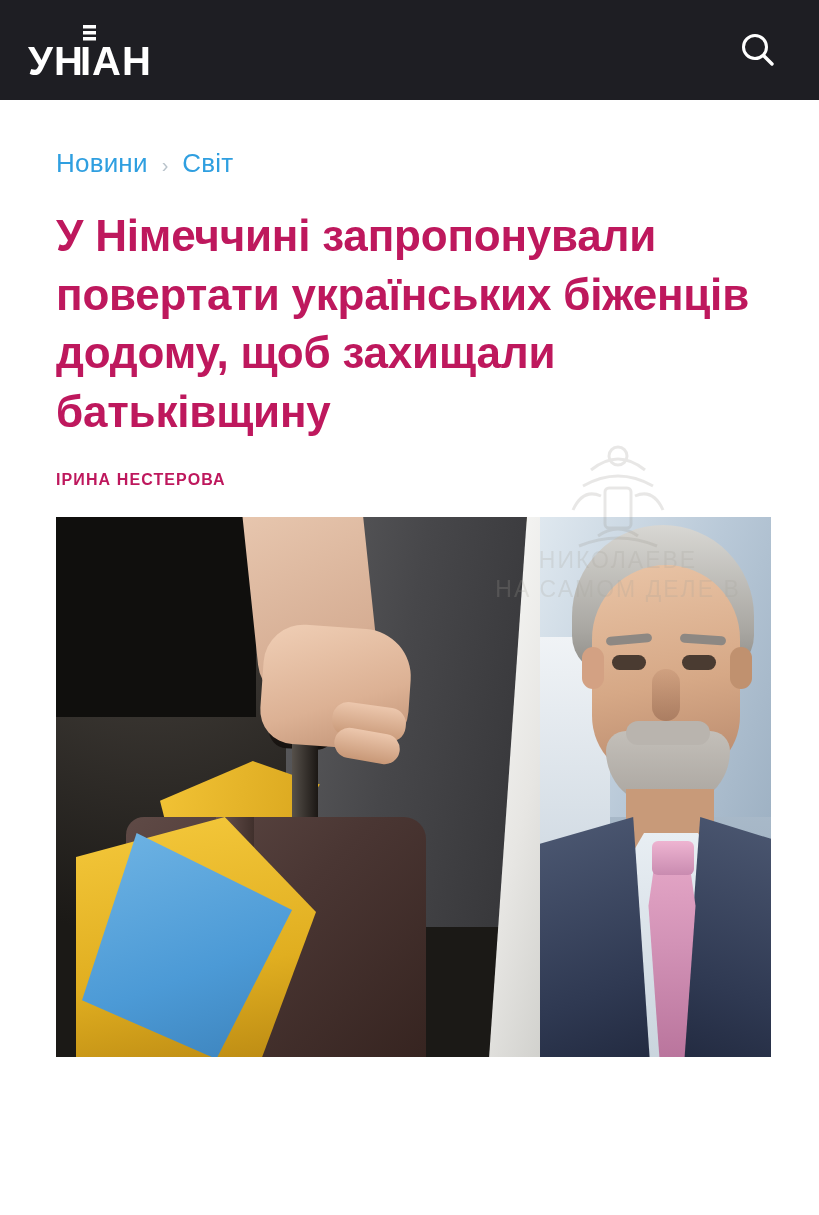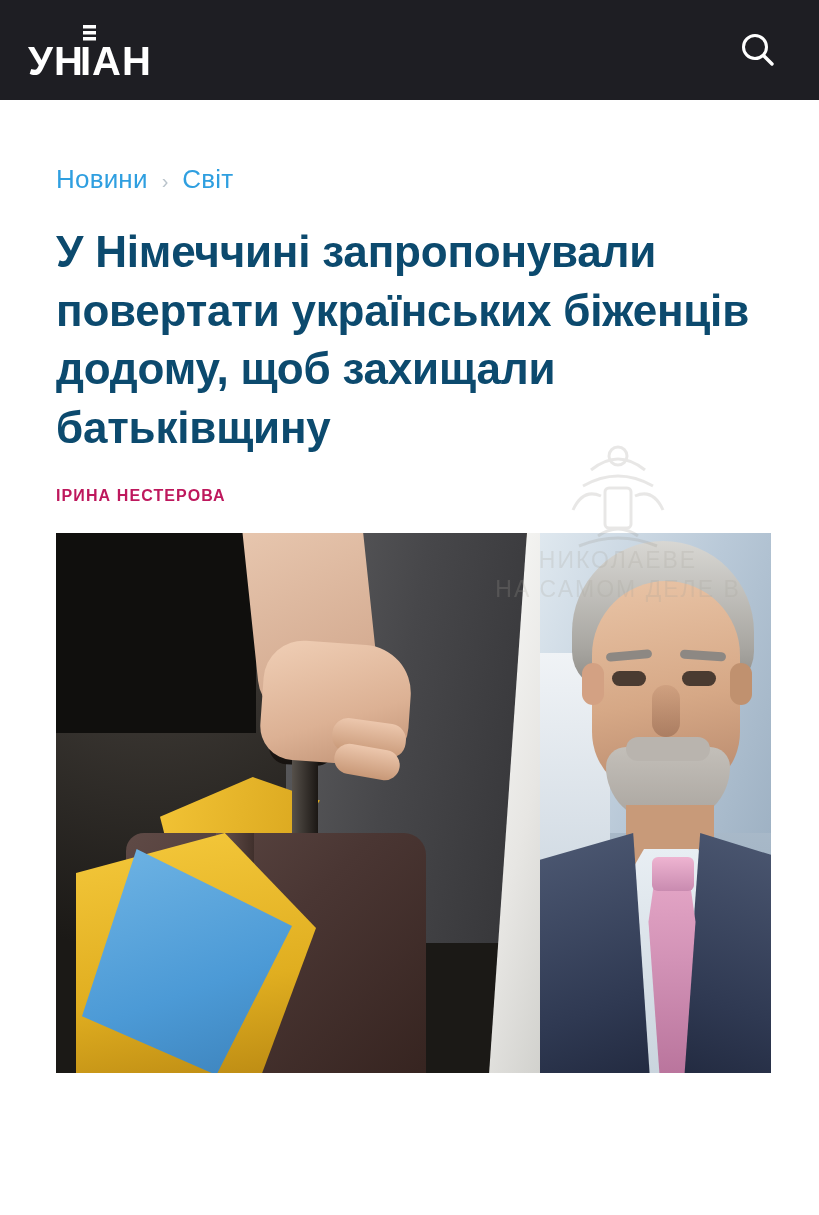--- a/index.html
+++ b/index.html
@@ -40,21 +40,20 @@
     width: 54px; height: 54px;
     display: flex; align-items: center; justify-content: center;
     background: transparent;
     border: none;
     cursor: pointer;
   }
 
   
   .content {
     padding: 48px 56px 0 56px;
-    margin-top: 16px;
   }
 
   .breadcrumb {
     display: flex;
     align-items: center;
     gap: 14px;
     margin-bottom: 28px;
   }
   .crumb {
     color: #2f9fe0;
@@ -64,21 +63,21 @@
   }
   .crumb-sep {
     color: #b9c3cb;
     font-size: 20px;
     line-height: 1;
     position: relative;
     top: 1px;
   }
 
   .headline {
-    color: #0c4a6e;
+    color: #be185d;
     font-size: 44px;
     line-height: 1.33;
     font-weight: bold;
     letter-spacing: -0.2px;
     max-width: 700px;
     margin-bottom: 30px;
   }
 
   .author {
     color: #be185d;

